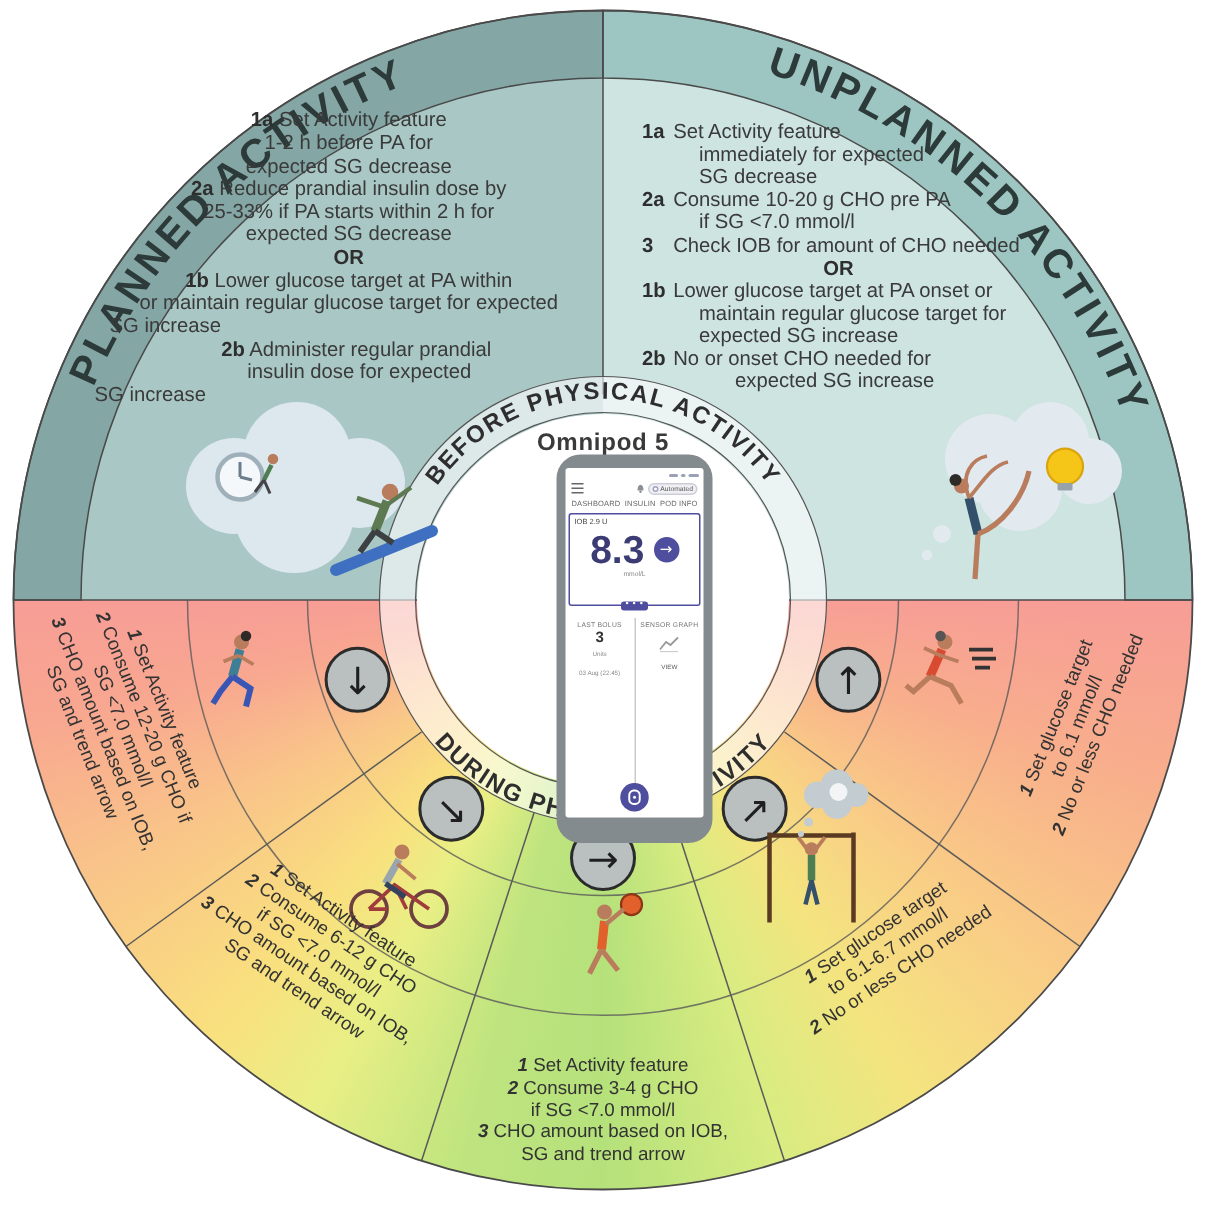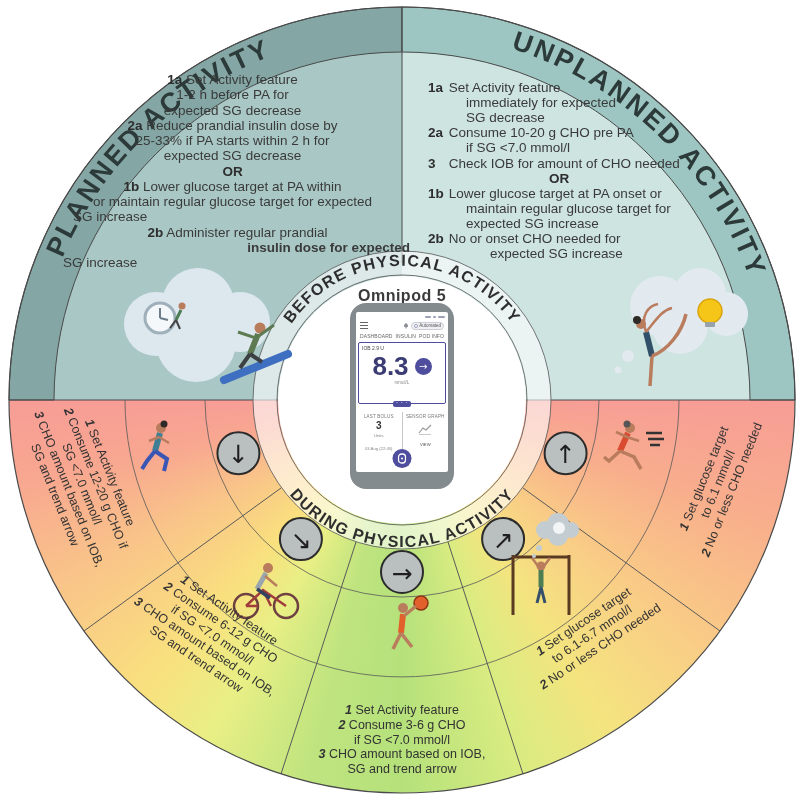--- a/index.html
+++ b/index.html
@@ -21,21 +21,21 @@
   .sec{position:absolute;font-size:12.5px;line-height:1.18;text-align:center;color:#333;}
   .sec .ln b{font-weight:bold;font-style:italic;}
   .s1{left:-8px;top:447px;width:180px;transform:rotate(68deg);}
   .s2{left:125px;top:598px;width:175px;transform:rotate(34deg);}
   .s3{left:285px;top:703px;width:234px;}
   .s4{left:494px;top:612px;width:196px;transform:rotate(-34deg);}
   .s5{left:620px;top:462px;width:196px;transform:rotate(-68deg);}
   #device-title{position:absolute;left:342px;top:287px;width:120px;text-align:center;
     font-weight:bold;font-size:16px;color:#3a3a3a;letter-spacing:.5px;}
   
-  #phone{position:absolute;left:350px;top:303px;width:104px;height:186px;background:#848b8e;
+  #phone{position:absolute;left:371px;top:303px;width:104px;height:259px;background:#848b8e;
     border-radius:16px;padding:0;box-sizing:border-box;}
   #screen{position:absolute;left:6px;top:9px;right:6px;bottom:17px;background:#fff;border-radius:2px;
     display:flex;flex-direction:column;overflow:hidden;}
   .srow{display:flex;align-items:center;}
   #statusbar{height:6px;justify-content:flex-end;gap:2px;padding:2px 3px 0 0;}
   #statusbar i{display:block;background:#9aa0b5;border-radius:1px;}
   #menurow{height:11px;padding:0 4px;justify-content:space-between;}
   #hamburger{width:8px;height:5px;border-top:1px solid #666;border-bottom:1px solid #666;position:relative;}
   #hamburger::after{content:"";position:absolute;left:0;right:0;top:1.5px;height:1px;background:#666;}
   #moderow{display:flex;align-items:center;gap:2px;}
@@ -232,21 +232,21 @@
     <div class="ln"><b></b><span>1-2 h before PA for</span></div>
     <div class="ln"><b></b><span>expected SG decrease</span></div>
     <div class="ln"><b>2a</b> <span>Reduce prandial insulin dose by</span></div>
     <div class="ln"><b></b><span>25-33% if PA starts within 2 h for</span></div>
     <div class="ln"><b></b><span>expected SG decrease</span></div>
     <div class="ln"><b>OR</b><span></span></div>
     <div class="ln"><b>1b</b> <span>Lower glucose target at PA within</span></div>
     <div class="ln"><b></b><span>or maintain regular glucose target for expected</span></div>
     <div class="ln" style="text-align:left;padding-left:18px;"><b></b><span>SG increase</span></div>
     <div class="ln" style="text-align:center;padding-left:10px;"><b>2b</b> <span>Administer regular prandial</span></div>
-    <div class="ln" style="text-align:right;padding-left:14px;font-weight:bold;"><b></b><span>insulin dose for expected</span></div>
+    <div class="ln" style="text-align:center;padding-left:14px;"><b></b><span>insulin dose for expected</span></div>
     <div class="ln" style="text-align:left;padding-left:8px;"><b></b><span>SG increase</span></div>
   </div>
 
   <div class="txt unplanned">
     <div class="ln"><b>1a</b> <span>Set Activity feature</span></div>
     <div class="ln ind"><b></b><span>immediately for expected</span></div>
     <div class="ln ind"><b></b><span>SG decrease</span></div>
     <div class="ln"><b>2a</b> <span>Consume 10-20 g CHO pre PA</span></div>
     <div class="ln ind"><b></b><span>if SG &lt;7.0 mmol/l</span></div>
     <div class="ln"><b>3</b> <span>Check IOB for amount of CHO needed</span></div>
@@ -267,21 +267,21 @@
   </div>
   <div class="sec s2">
     <div class="ln"><b>1</b> <span>Set Activity feature</span></div>
     <div class="ln"><b>2</b> <span>Consume 6-12 g CHO</span></div>
     <div class="ln"><b></b><span>if SG &lt;7.0 mmol/l</span></div>
     <div class="ln"><b>3</b> <span>CHO amount based on IOB,</span></div>
     <div class="ln"><b></b><span>SG and trend arrow</span></div>
   </div>
   <div class="sec s3">
     <div class="ln"><b>1</b> <span>Set Activity feature</span></div>
-    <div class="ln"><b>2</b> <span>Consume 3-6 g CHO</span></div>
+    <div class="ln"><b>2</b> <span>Consume 3-4 g CHO</span></div>
     <div class="ln"><b></b><span>if SG &lt;7.0 mmol/l</span></div>
     <div class="ln"><b>3</b> <span>CHO amount based on IOB,</span></div>
     <div class="ln"><b></b><span>SG and trend arrow</span></div>
   </div>
   <div class="sec s4">
     <div class="ln"><b>1</b> <span>Set glucose target</span></div>
     <div class="ln"><b></b><span>to 6.1-6.7 mmol/l</span></div>
     <div class="ln"><b>2</b> <span>No or less CHO needed</span></div>
   </div>
   <div class="sec s5">

